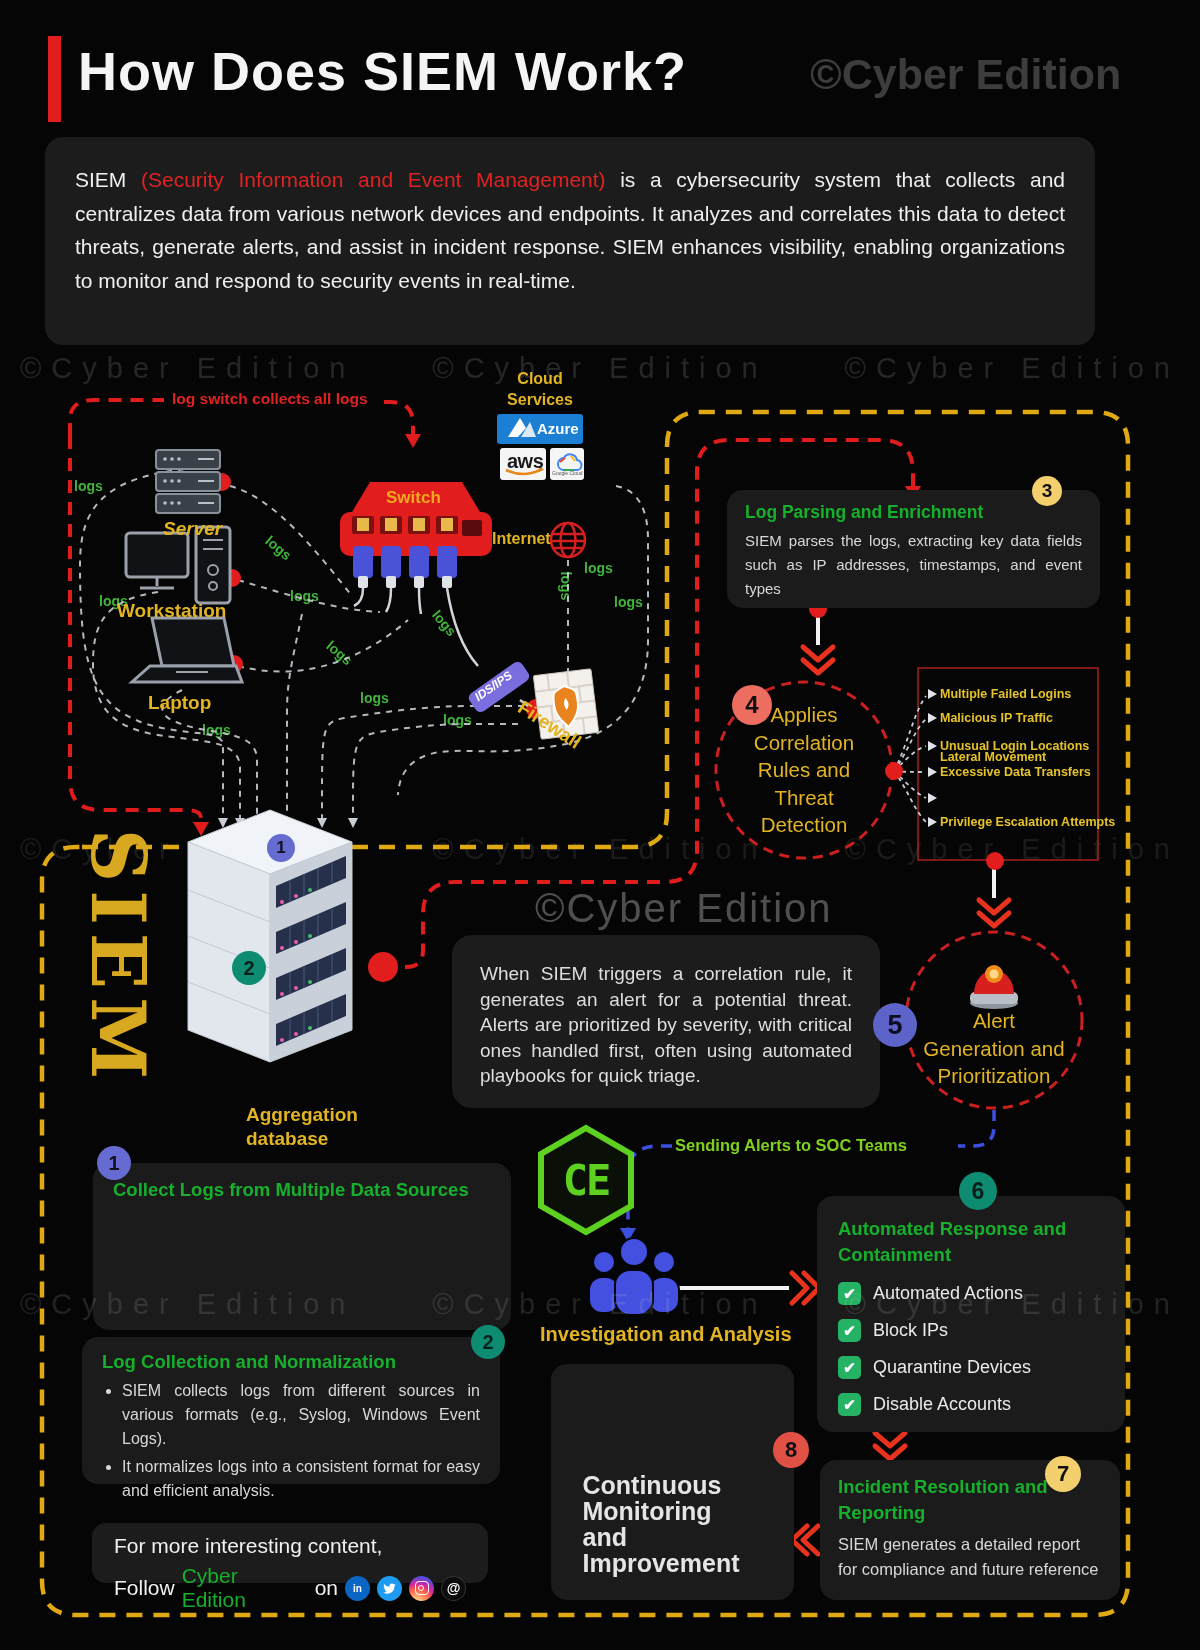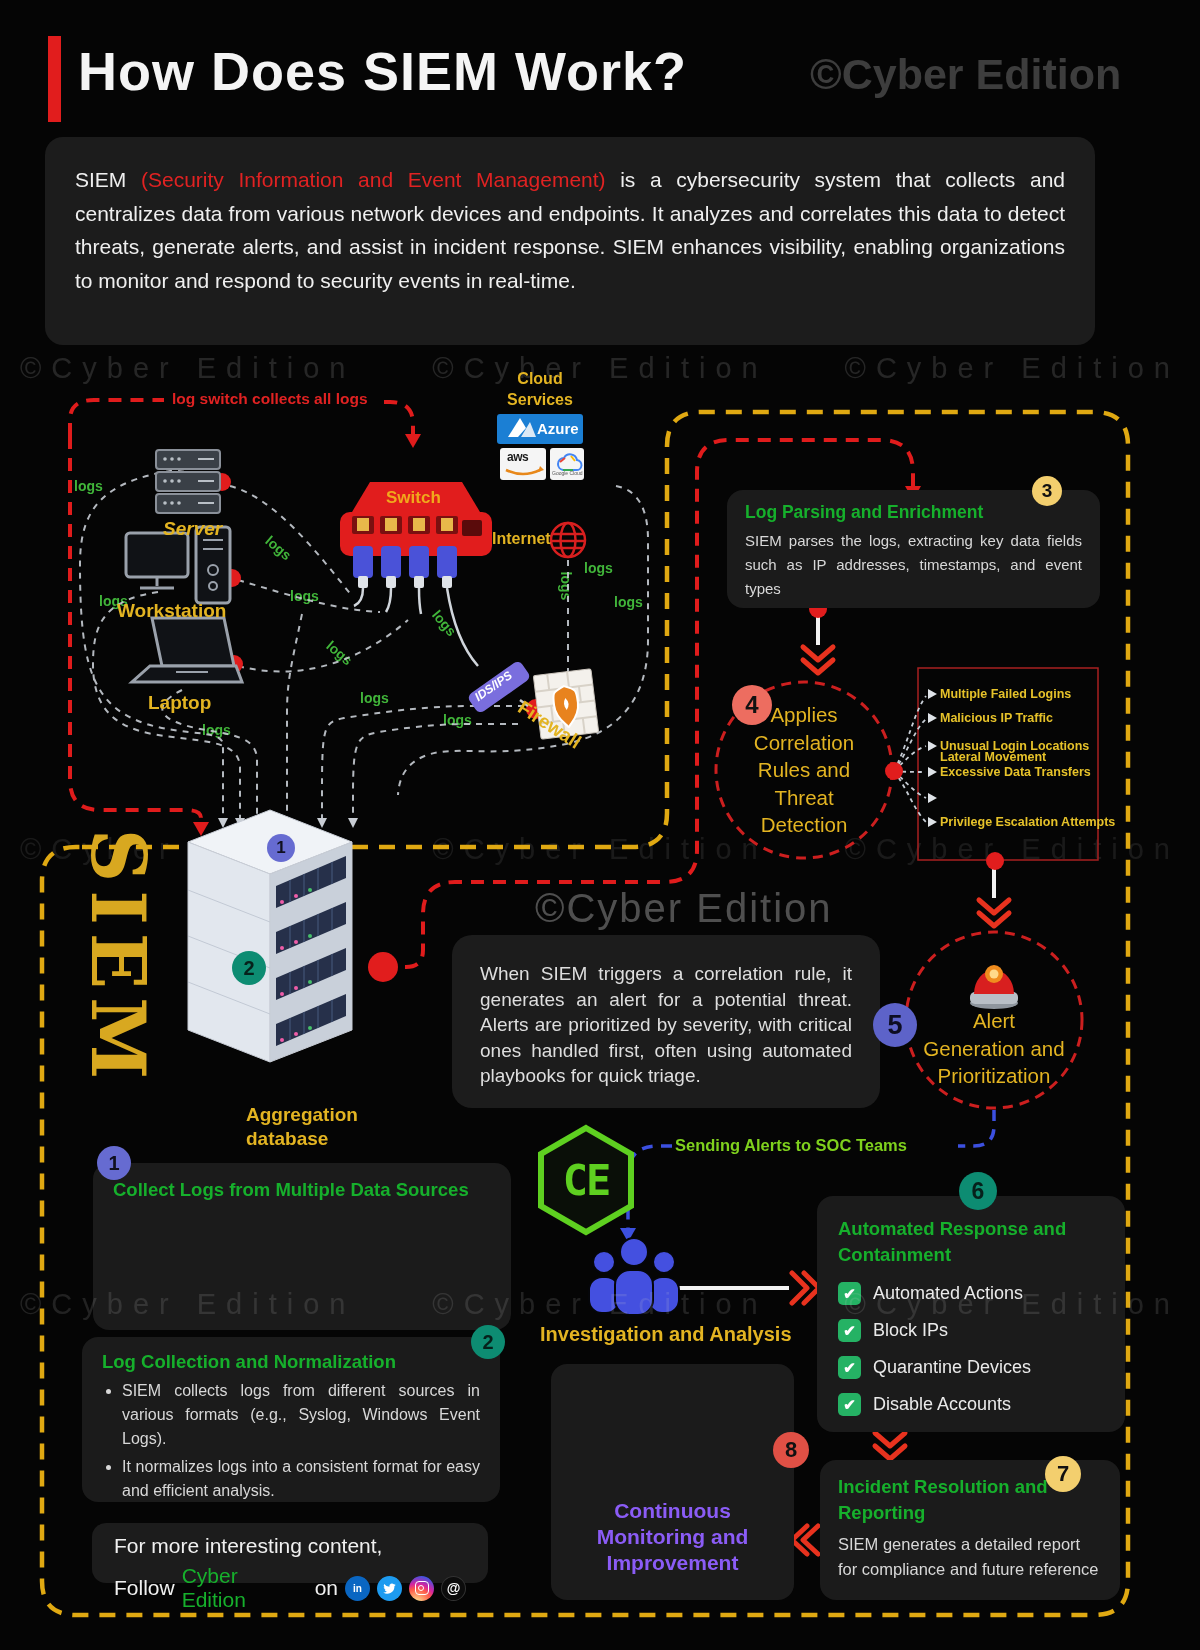--- a/index.html
+++ b/index.html
@@ -376,21 +376,21 @@
     <p><span>SIEM </span><span class="hl">(Security Information and Event Management)</span><span> is a cybersecurity system that collects and centralizes data from various network devices and endpoints. It analyzes and correlates this data to detect threats, generate alerts, and assist in incident response. SIEM enhances visibility, enabling organizations to monitor and respond to security events in real-time.</span></p>
   </div>
 
   <div class="lbl" style="left:172px;top:390px;font-size:15.5px;font-weight:600;color:#e02222;z-index:3;">log switch collects all logs</div>
   <div class="lbl netname" style="left:163px;top:518px;z-index:3;font-style:italic;">Server</div>
   <div class="lbl netname" style="left:117px;top:600px;z-index:3;">Workstation</div>
   <div class="lbl netname" style="left:148px;top:692px;z-index:3;">Laptop</div>
   <div class="lbl" style="left:386px;top:488px;font-size:17px;font-weight:bold;color:#f0a81c;z-index:3;">Switch</div>
   <div class="lbl" style="left:505px;top:368px;width:70px;text-align:center;font-size:16px;font-weight:600;color:#e3b422;white-space:normal;line-height:21px;z-index:3;">Cloud Services</div>
   <div class="lbl" style="left:537px;top:420px;font-size:15px;font-weight:bold;color:#fff;z-index:3;">Azure</div>
-  <div class="lbl" style="left:507px;top:450px;font-size:12px;font-weight:800;color:#1a1a1a;letter-spacing:-.5px;z-index:3;">aws</div>
+  <div class="lbl" style="left:507px;top:450px;font-size:20px;font-weight:800;color:#1a1a1a;letter-spacing:-.5px;z-index:3;">aws</div>
   <div class="lbl" style="left:552px;top:470px;font-size:5px;color:#555;z-index:3;">Google Cloud</div>
   <div class="lbl" style="left:492px;top:530px;font-size:16px;font-weight:600;color:#e3b422;z-index:3;">Internet</div>
   <div class="lbl" style="left:472px;top:679px;font-size:12px;font-weight:bold;font-style:italic;color:#fff;transform:rotate(-35deg);z-index:3;">IDS/IPS</div>
   <div class="lbl" style="left:514px;top:714px;font-size:19px;font-weight:bold;color:#e3b422;transform:rotate(33deg);z-index:3;">Firewall</div>
 
   <div class="lbl logs" style="left:74px;top:478px;">logs</div>
   <div class="lbl logs" style="left:99px;top:593px;">logs</div>
   <div class="lbl logs" style="left:202px;top:722px;">logs</div>
   <div class="lbl logs" style="left:264px;top:540px;transform:rotate(40deg);">logs</div>
   <div class="lbl logs" style="left:290px;top:588px;">logs</div>
@@ -444,21 +444,21 @@
   <div class="abs card note-box">
     <p>When SIEM triggers a correlation rule, it generates an alert for a potential threat. Alerts are prioritized by severity, with critical ones handled first, often using automated playbooks for quick triage.</p>
   </div>
   <div class="lbl" style="left:675px;top:1136px;font-size:16.5px;font-weight:bold;color:#7fd11d;z-index:5;">Sending Alerts to SOC Teams</div>
   <div class="lbl yellow" style="left:540px;top:1323px;font-size:20px;font-weight:600;z-index:5;">Investigation and Analysis</div>
   <div class="abs ce-txt">CE</div>
 
   <div class="stepcard" style="left:93px;top:1163px;width:418px;height:167px;padding:16px 20px;">
     <h3>Collect Logs from Multiple Data Sources</h3>
   </div>
-  <div class="stepcard" style="left:82px;top:1337px;width:418px;height:165px;padding:14px 20px;">
+  <div class="stepcard" style="left:82px;top:1337px;width:418px;height:147px;padding:14px 20px;">
     <h3>Log Collection and Normalization</h3>
     <ul>
       <li>SIEM collects logs from different sources in various formats (e.g., Syslog, Windows Event Logs).</li>
       <li>It normalizes logs into a consistent format for easy and efficient analysis.</li>
     </ul>
   </div>
 
   <div class="stepcard" style="left:817px;top:1196px;width:308px;height:236px;padding:20px 21px;">
     <h3 style="line-height:26px;width:260px;">Automated Response and Containment</h3>
     <div class="chkrow">
@@ -477,22 +477,22 @@
       <span class="chk"></span>
       <span class="chklbl">Disable Accounts</span>
     </div>
   </div>
 
   <div class="stepcard" style="left:820px;top:1460px;width:300px;height:140px;padding:14px 18px;">
     <h3 style="line-height:26px;width:240px;">Incident Resolution and Reporting</h3>
     <div class="body" style="font-size:16.5px;text-align:left;">SIEM generates a detailed report for compliance and future reference</div>
   </div>
   <div class="stepcard" style="left:551px;top:1364px;width:243px;height:236px;">
-    <div style="position:absolute;left:50%;bottom:24px;transform:translateX(-50%);width:180px;text-align:center;
-                font-size:21px;line-height:26px;font-weight:bold;color:#8b5cf6;">Continuous Monitoring and Improvement</div>
+    <div style="position:absolute;left:50%;bottom:24px;transform:translateX(-50%);width:180px;
+                font-size:25px;line-height:26px;font-weight:bold;color:#e5e5e5;">Continuous Monitoring and Improvement</div>
   </div>
 
   <div class="abs card footer">
     <div class="l1">For more interesting content,</div>
     <div class="l2">
       <span>Follow</span>
       <span class="brand">Cyber Edition</span>
       <span>on</span>
       <span class="sicon li">in</span>
       <span class="sicon tw">

